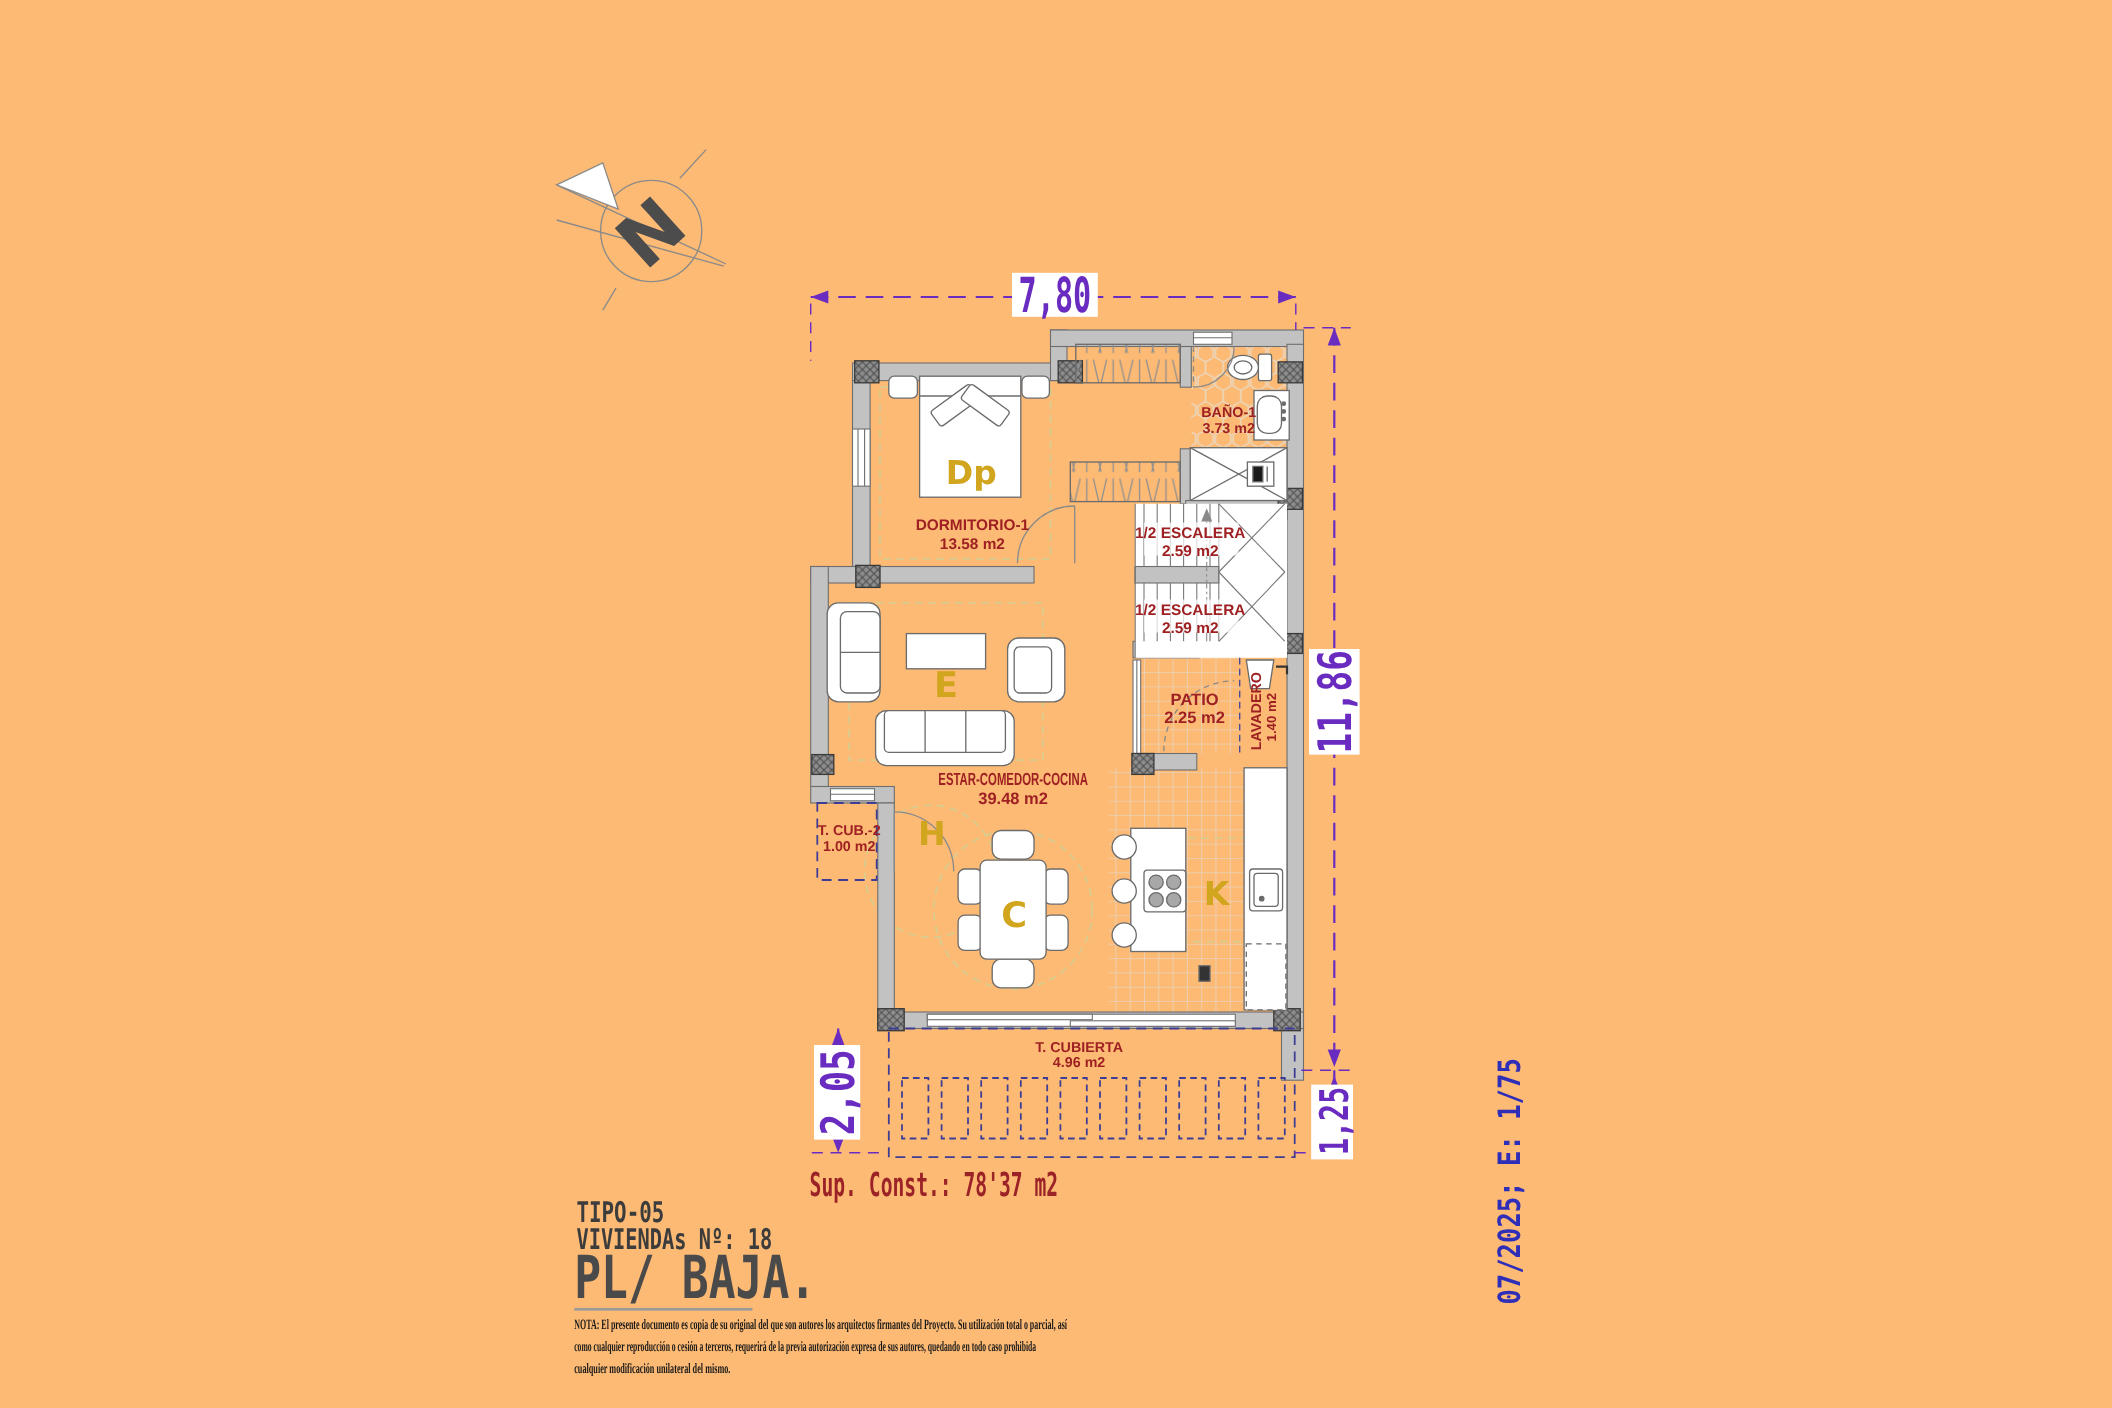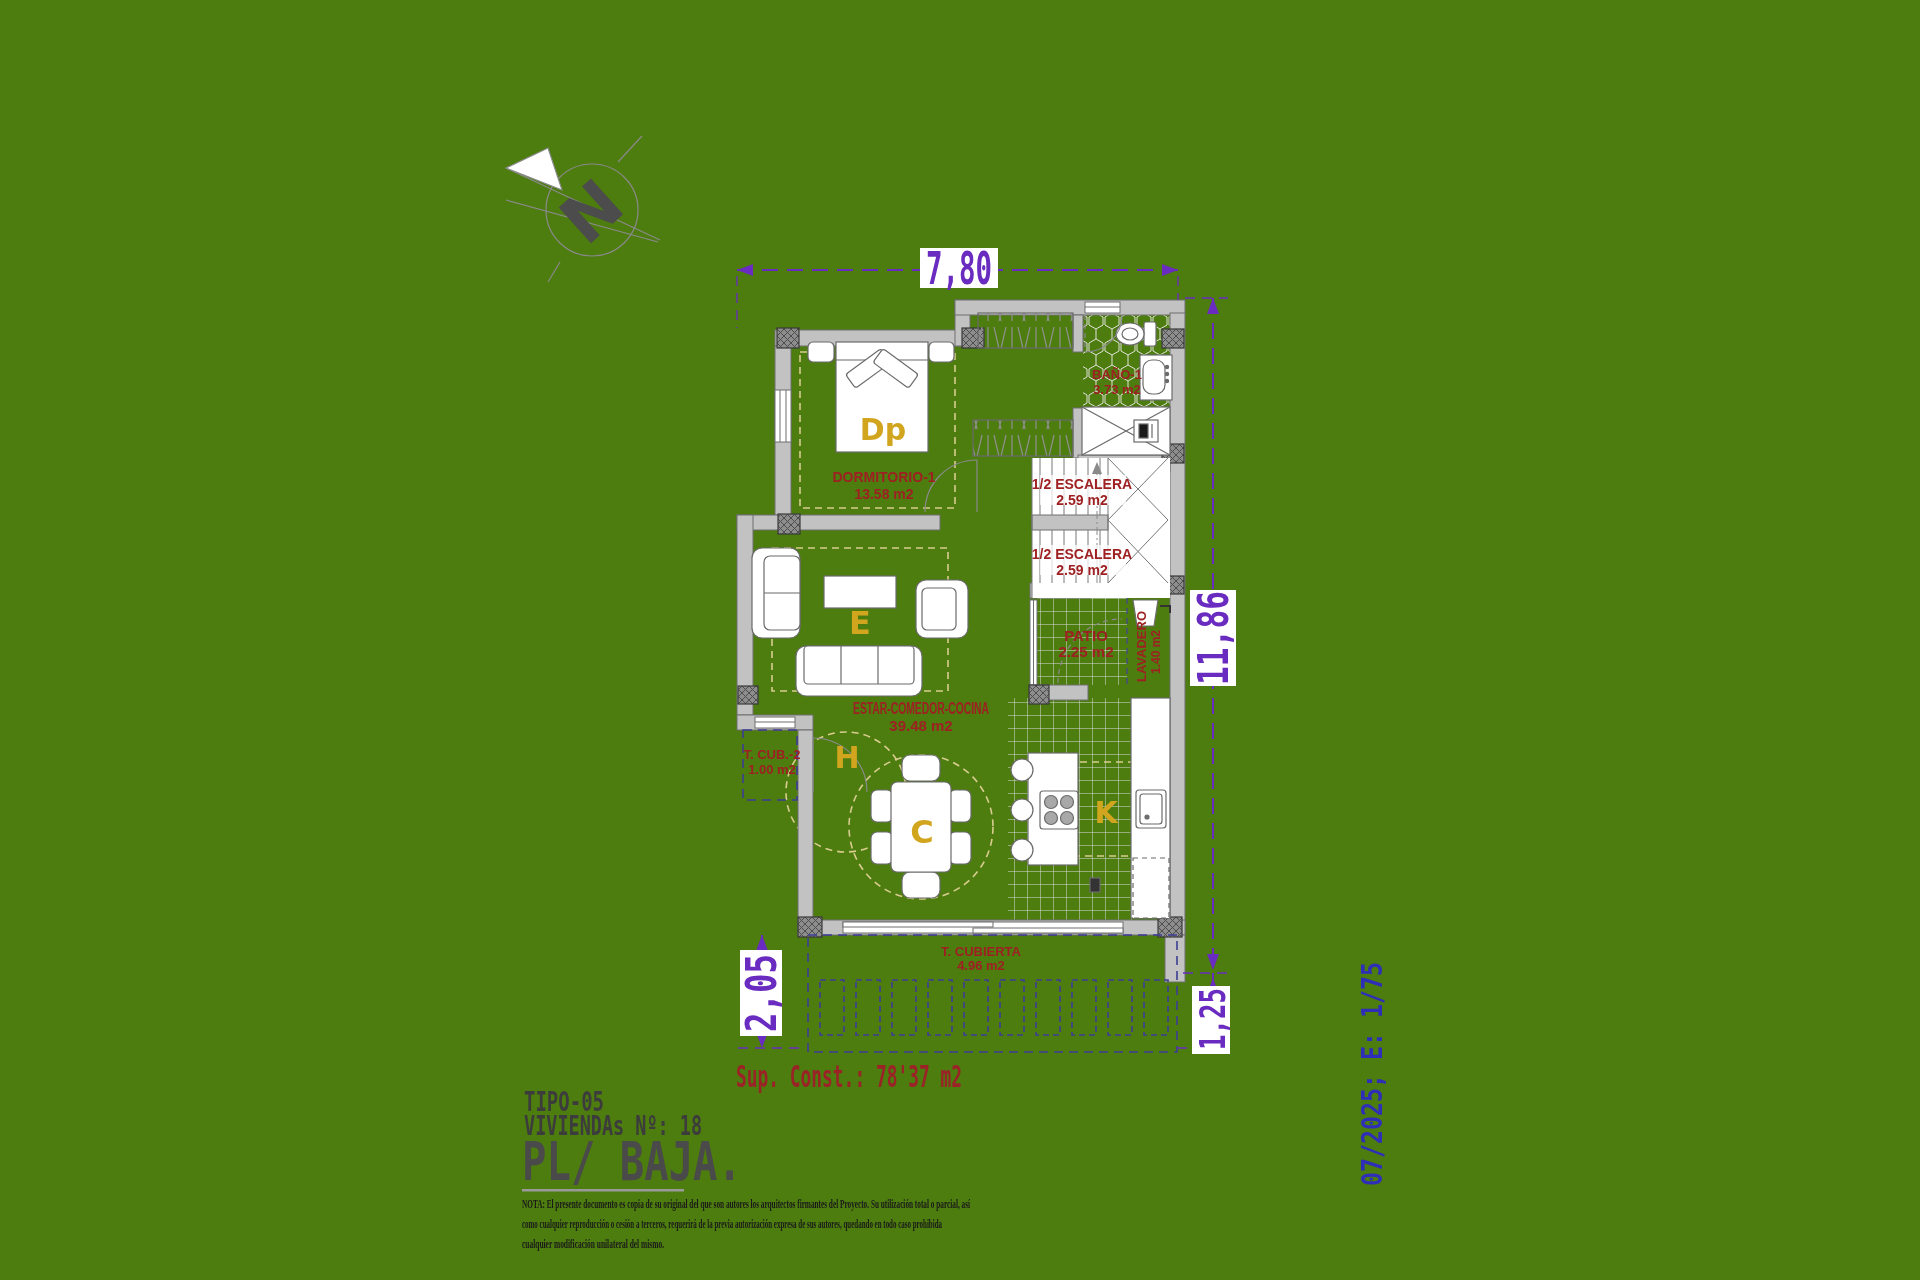--- a/index.html
+++ b/index.html
@@ -1,16 +1,16 @@
 <!DOCTYPE html>
 <html><head>
 <meta charset="utf-8">
 <style>
   html,body{margin:0;padding:0;background:#ffffff;}
-  #canvas{position:relative;width:1920px;height:1280px;background:#4d7c0f;overflow:hidden;
+  #canvas{position:relative;width:1920px;height:1280px;background:#fdba74;overflow:hidden;
           font-family:"Liberation Sans",sans-serif;}
   svg text{user-select:none;}
 </style>
 </head>
 <body>
 
 <div id="canvas">
 <svg width="1920" height="1280" viewBox="0 0 1920 1280" xmlns="http://www.w3.org/2000/svg">
   <defs>
     <pattern id="grid" width="13" height="13" patternUnits="userSpaceOnUse">

